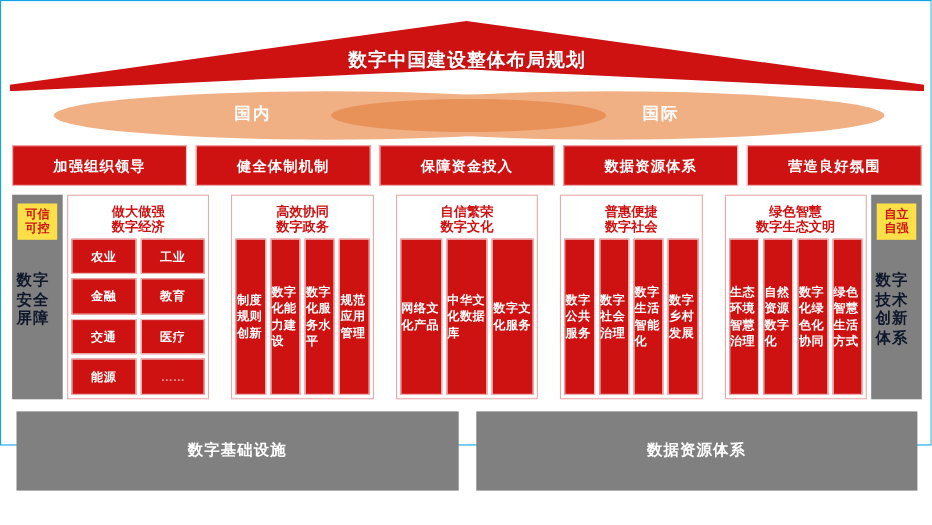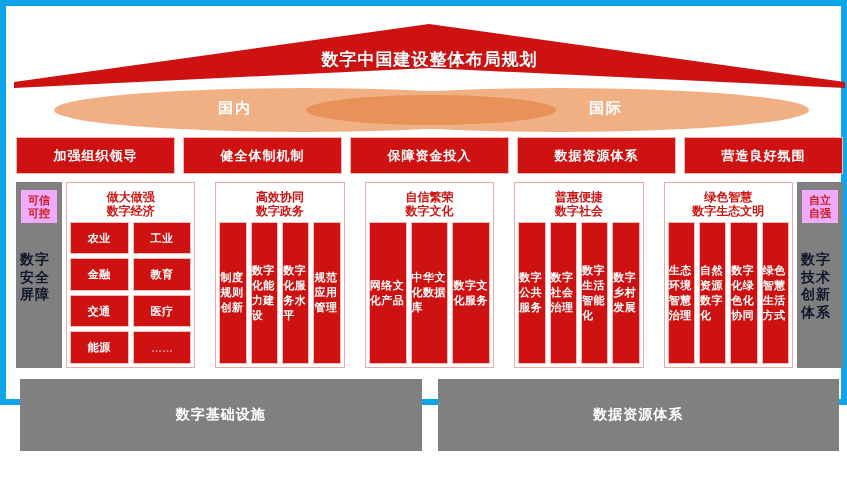--- a/index.html
+++ b/index.html
@@ -10,21 +10,21 @@
     background: #ffffff;
     font-family: "Liberation Sans", "DejaVu Sans", sans-serif;
     overflow: hidden;
   }
 
   #canvas {
     position: relative;
     width: 847px;
     height: 405px;
     background: #ffffff;
-    border: 6px solid #0ea5e9;
+    border: 1px solid #0ea5e9;
   }
 
   
   #roof-area {
     position: absolute;
     left: 8px;
     top: 14px;
     width: 831px;
     height: 68px;
   }
@@ -99,21 +99,21 @@
   
   .pillar {
     width: 46px;
     background: #808080;
     padding: 8px 4px 0 4px;
     display: flex;
     flex-direction: column;
     align-items: center;
   }
   .pillar-chip {
-    background: #f0abfc;
+    background: #fde047;
     color: #CE1212;
     font-size: 11px;
     font-weight: bold;
     line-height: 1.15;
     text-align: center;
     padding: 4px 3px;
     width: 36px;
   }
   .pillar-name {
     margin-top: 28px;
@@ -123,20 +123,21 @@
     line-height: 1.25;
     text-align: left;
     letter-spacing: 1px;
   }
 
   
   #columns {
     flex: 1;
     display: flex;
     gap: 20px;
+    justify-content: center;
   }
   .col {
     flex: 1;
     border: 1px solid #e9a9a9;
     background: #ffffff;
     padding: 3px;
     display: flex;
     flex-direction: column;
   }
   .col-head {

